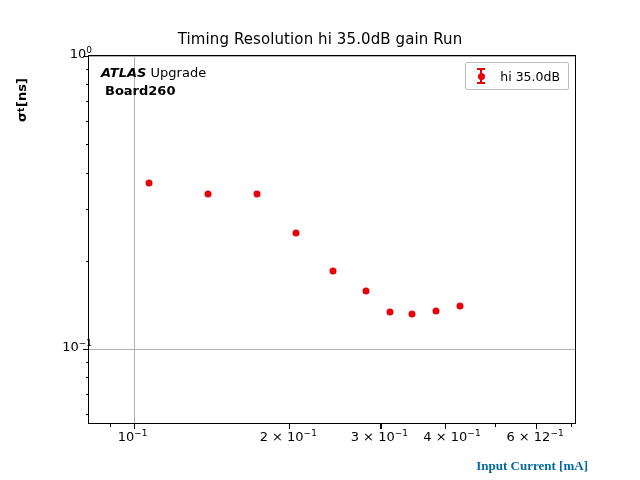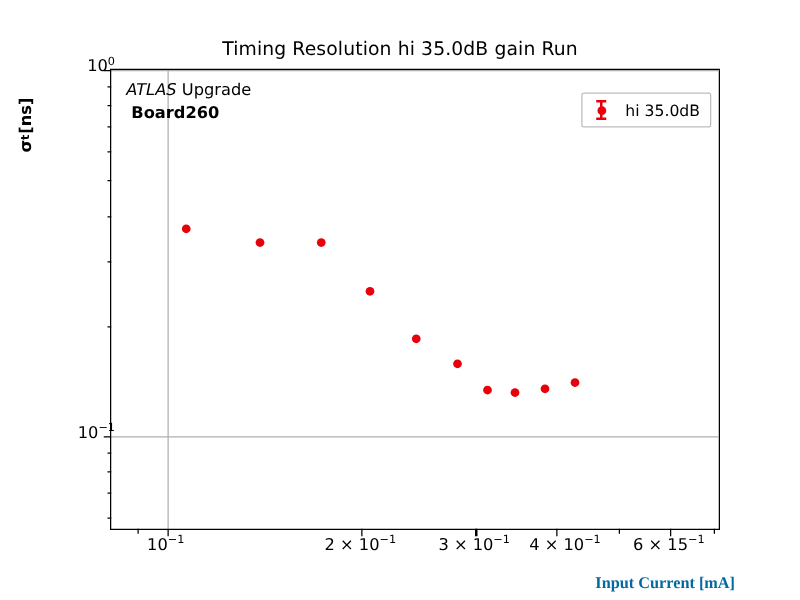--- a/index.html
+++ b/index.html
@@ -52,31 +52,30 @@
     font-size:13px;font-weight:bold;color:#000;
     writing-mode:vertical-rl;transform:rotate(180deg);
     display:flex;align-items:center;justify-content:center;white-space:nowrap;
   }
 
   
   #annotation{
     position:absolute;left:12px;top:8px;line-height:1.35;
     font-size:13px;color:#000;
   }
-  #annotation .l1 .atlas{font-style:italic;font-weight:normal;}
+  #annotation .l1 .atlas{font-style:italic;font-weight:bold;}
   #annotation .l1 .upg{font-weight:normal;}
   #annotation .l2,#annotation .l3{font-weight:bold;padding-left:4px;}
 
   
   #legend{
     position:absolute;right:6px;top:6px;
     background:#fff;border:1px solid #bdbdbd;border-radius:2px;
     padding:4px 8px 4px 6px;display:flex;align-items:center;gap:10px;
     box-shadow:0 0 0 0 rgba(0,0,0,0);
-    margin-top:12px;
   }
   #legend .lmark{position:relative;width:18px;height:18px;}
   #legend .lmark .bar{
     position:absolute;left:8px;top:1px;width:2px;height:16px;background:#e8000b;
   }
   #legend .lmark .cap{
     position:absolute;left:5px;width:8px;height:2px;background:#e8000b;
   }
   #legend .lmark .cap.top{top:1px;}
   #legend .lmark .cap.bot{bottom:1px;}
@@ -198,16 +197,16 @@
 
   <div id="ytick-labels">
       <div class="ytick-label" style="top: 46px;"><span>10</span><sup>0</sup></div>
       <div class="ytick-label" style="top: 338.94px;"><span>10</span><sup>−1</sup></div>
     </div>
   <div id="xtick-labels">
       <div class="xtick-label" style="left: 87.58px;"><span>10</span><sup>−1</sup></div>
       <div class="xtick-label" style="left: 243.27px;"><span>2 × 10</span><sup>−1</sup></div>
       <div class="xtick-label" style="left: 334.35px;"><span>3 × 10</span><sup>−1</sup></div>
       <div class="xtick-label" style="left: 407px;"><span>4 × 10</span><sup>−1</sup></div>
-      <div class="xtick-label" style="left: 490.05px;"><span>6 × 15</span><sup>−1</sup></div>
+      <div class="xtick-label" style="left: 490.05px;"><span>6 × 12</span><sup>−1</sup></div>
     </div>
 
 </div>
 
 </body></html>

